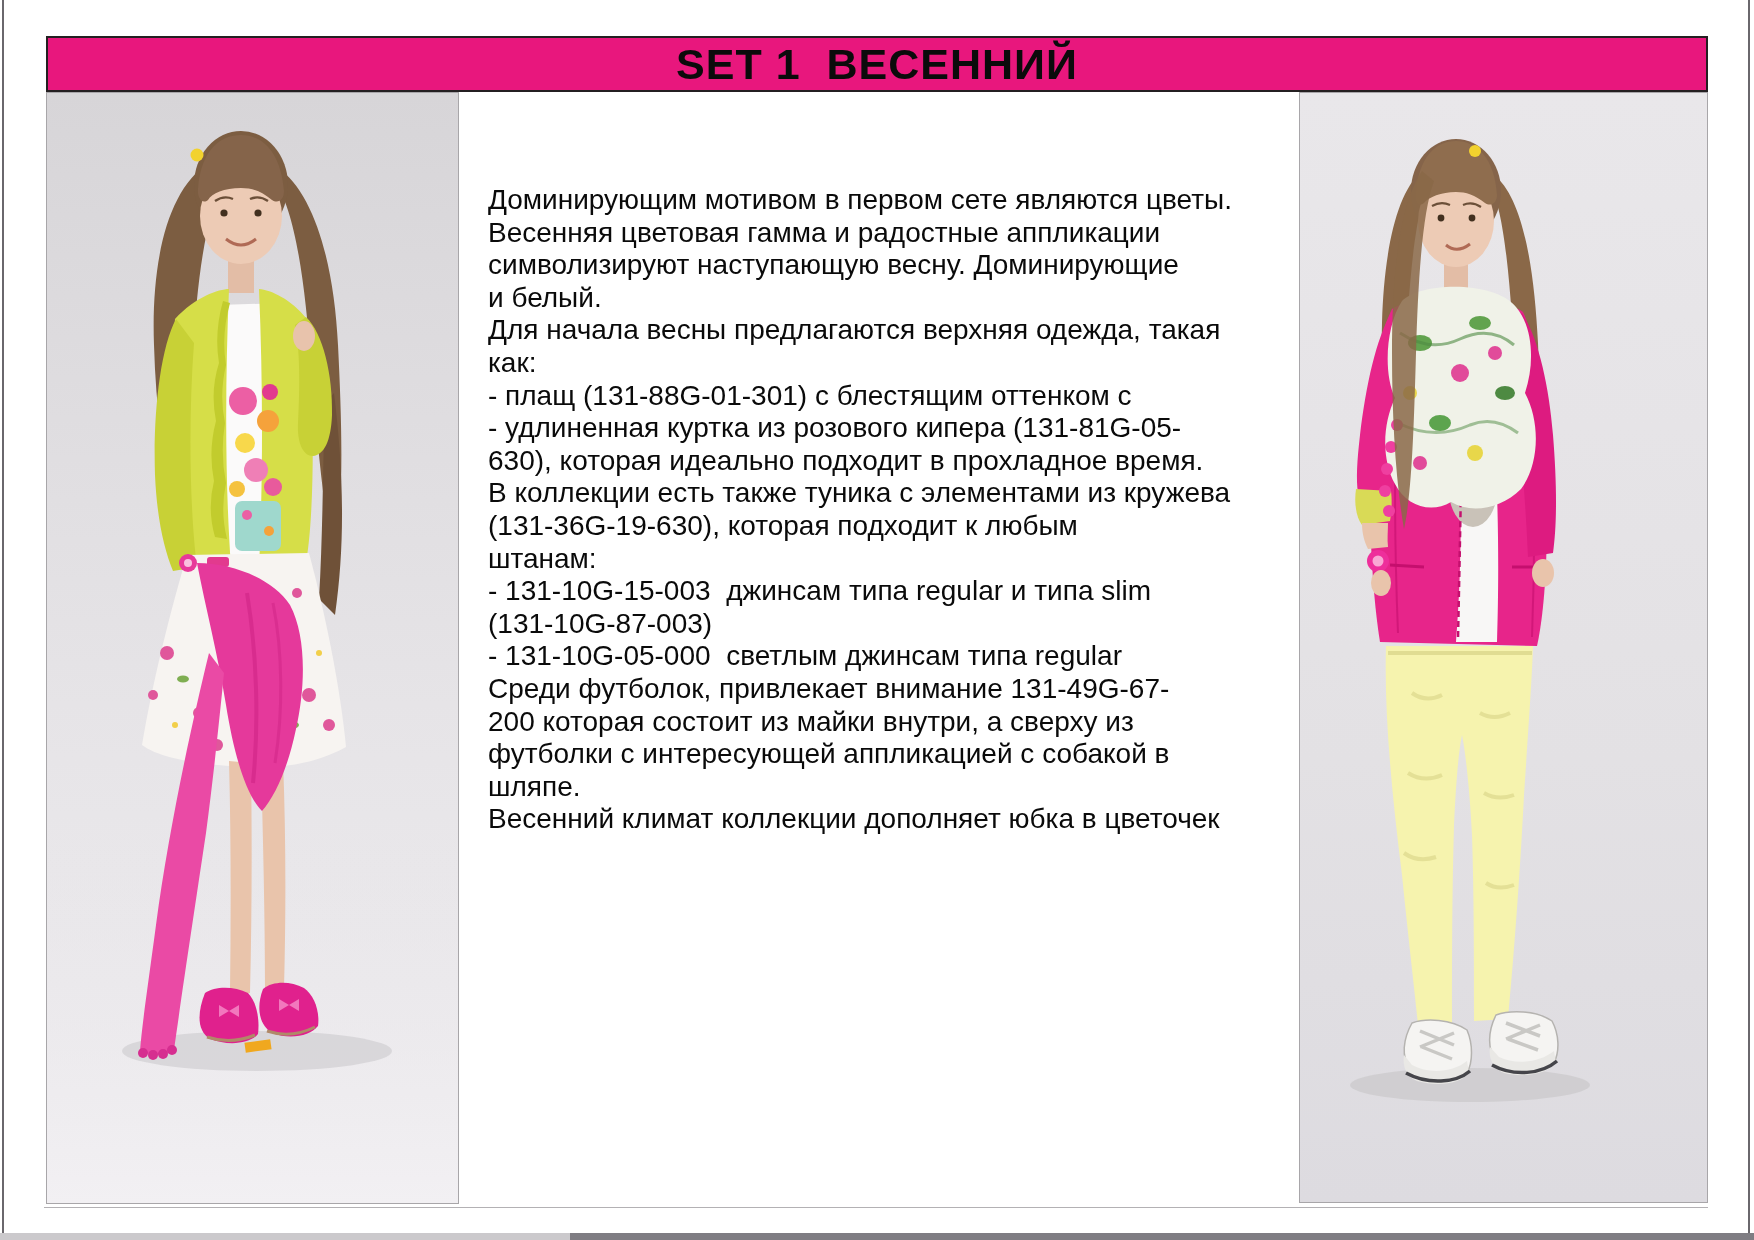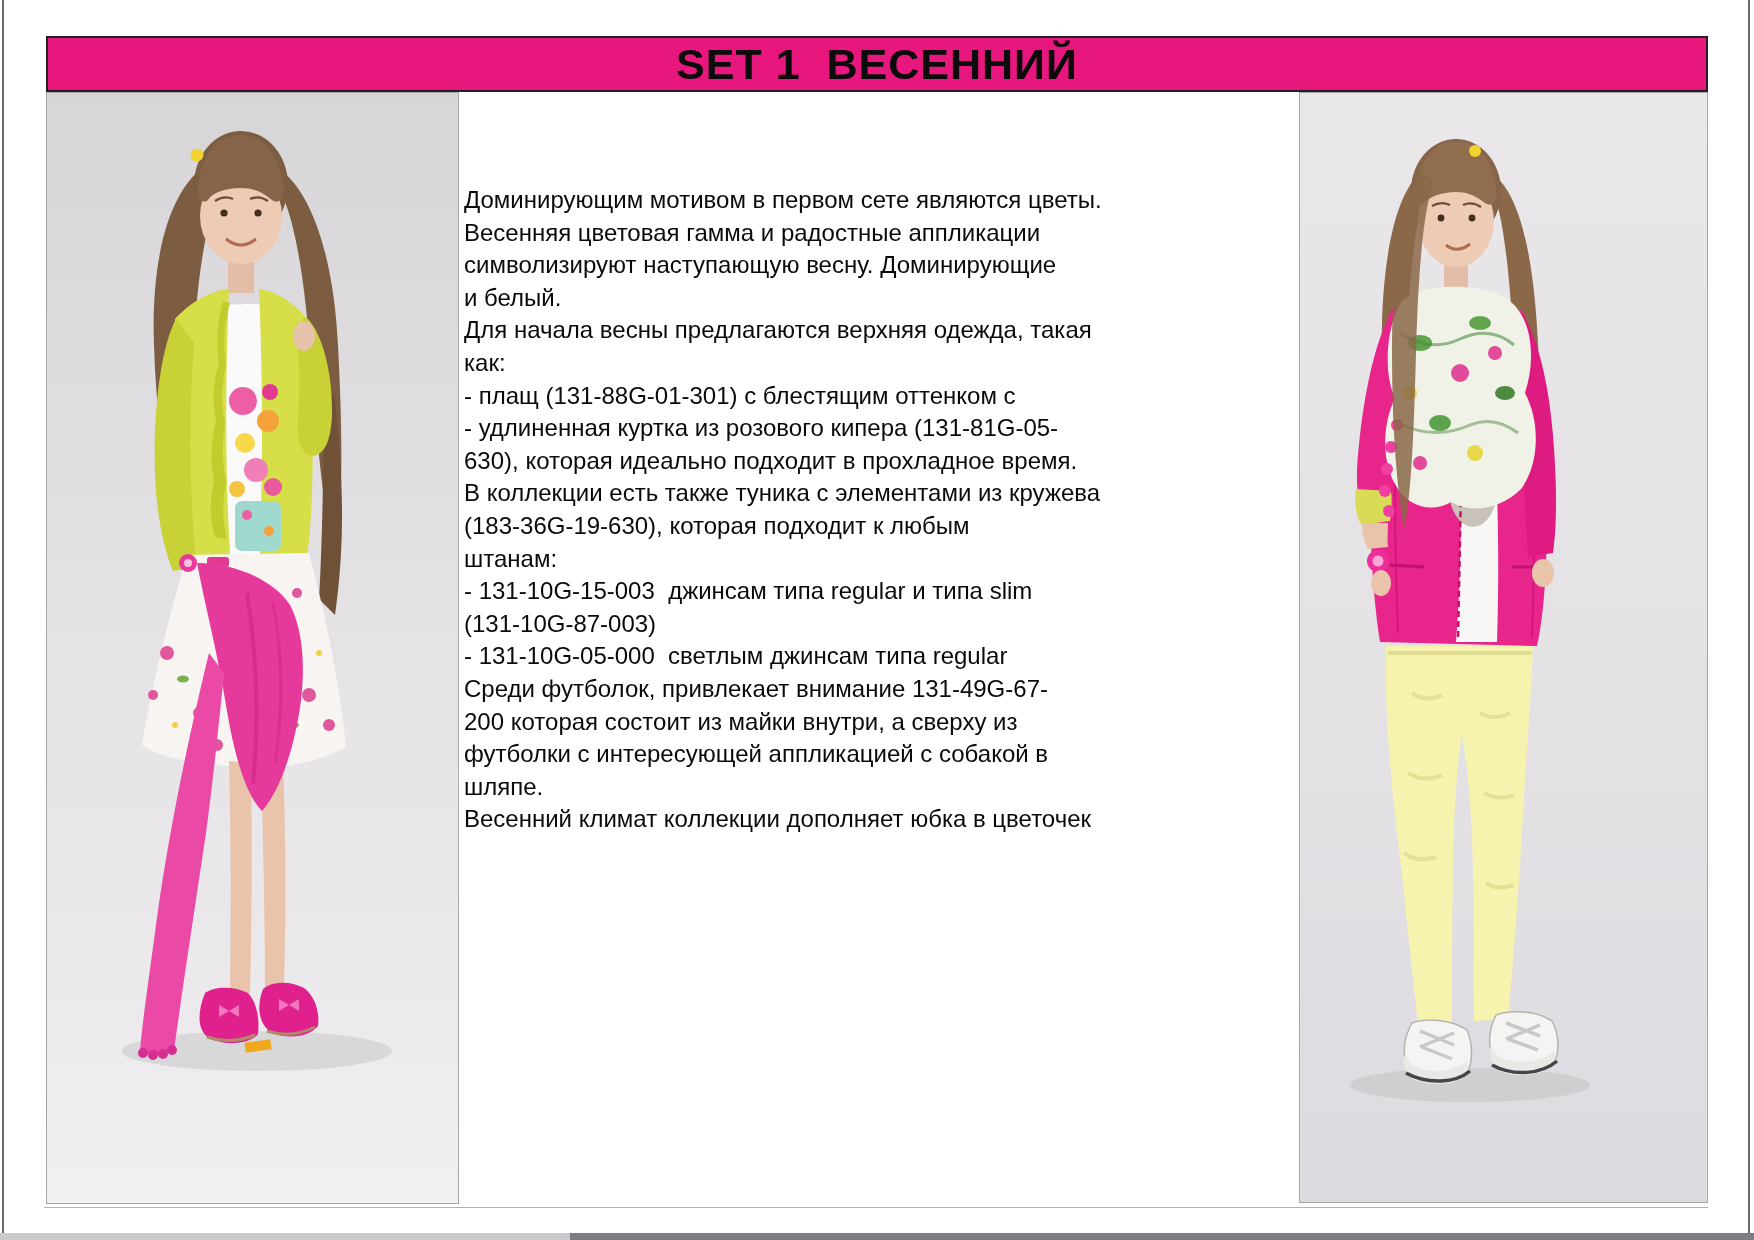--- a/index.html
+++ b/index.html
@@ -22,21 +22,21 @@
   .page-title{
     font-size:43px;font-weight:700;color:#0b0b0b;letter-spacing:1px;white-space:pre;
   }
   .photo{
     position:absolute;top:92px;border:1px solid #a8a6a9;box-sizing:border-box;overflow:hidden;background:#e8e6e9;
   }
   .photo-left{left:46px;width:413px;height:1112px;}
   .photo-right{left:1299px;width:409px;height:1111px;}
   .textcol{position:absolute;left:464px;top:184px;width:800px;}
   .tline{
-    font-size:24px;line-height:32.6px;color:var(--ink);white-space:pre;
+    font-size:28px;line-height:32.6px;color:var(--ink);white-space:pre;margin-left:24px;
   }
   .tline .b{font-weight:400;}
   .content-divider{position:absolute;left:44px;top:1207px;width:1664px;height:1px;background:#b3b1b4;}
   .bottom-strip{position:absolute;left:0;bottom:0;width:1754px;height:7px;background:#cbc9cc;}
   .strip-dark{position:absolute;left:570px;right:0;top:0;bottom:0;background:#7f7d83;}
 </style>
 </head>
 <body>
 
 <div class="page">
@@ -160,21 +160,21 @@
       <div class="tline"><span>Доминирующим мотивом в первом сете являются цветы.</span></div>
       <div class="tline"><span>Весенняя цветовая гамма и радостные аппликации</span></div>
       <div class="tline"><span>символизируют наступающую весну. Доминирующие</span></div>
       <div class="tline"><span>и белый.</span></div>
       <div class="tline"><span>Для начала весны предлагаются верхняя одежда, такая</span></div>
       <div class="tline"><span>как:</span></div>
       <div class="tline"><span>- плащ </span><span class="b">(131-88G-01-301)</span><span> с блестящим оттенком с</span></div>
       <div class="tline"><span>- удлиненная куртка из розового кипера </span><span class="b">(131-81G-05-</span></div>
       <div class="tline"><span class="b">630)</span><span>, которая идеально подходит в прохладное время.</span></div>
       <div class="tline"><span>В коллекции есть также туника с элементами из кружева</span></div>
-      <div class="tline"><span class="b">(183-36G-19-630)</span><span>, которая подходит к любым</span></div>
+      <div class="tline"><span class="b">(131-36G-19-630)</span><span>, которая подходит к любым</span></div>
       <div class="tline"><span>штанам:</span></div>
       <div class="tline"><span>- </span><span class="b">131-10G-15-003</span><span>  джинсам типа regular и типа slim</span></div>
       <div class="tline"><span>(</span><span class="b">131-10G-87-003)</span></div>
       <div class="tline"><span class="b">- 131-10G-05-000</span><span>  светлым джинсам типа regular</span></div>
       <div class="tline"><span>Среди футболок, привлекает внимание </span><span class="b">131-49G-67-</span></div>
       <div class="tline"><span class="b">200</span><span> которая состоит из майки внутри, а сверху из</span></div>
       <div class="tline"><span>футболки с интересующей аппликацией с собакой в</span></div>
       <div class="tline"><span>шляпе.</span></div>
       <div class="tline"><span>Весенний климат коллекции дополняет юбка в цветочек</span></div>
     </div>

